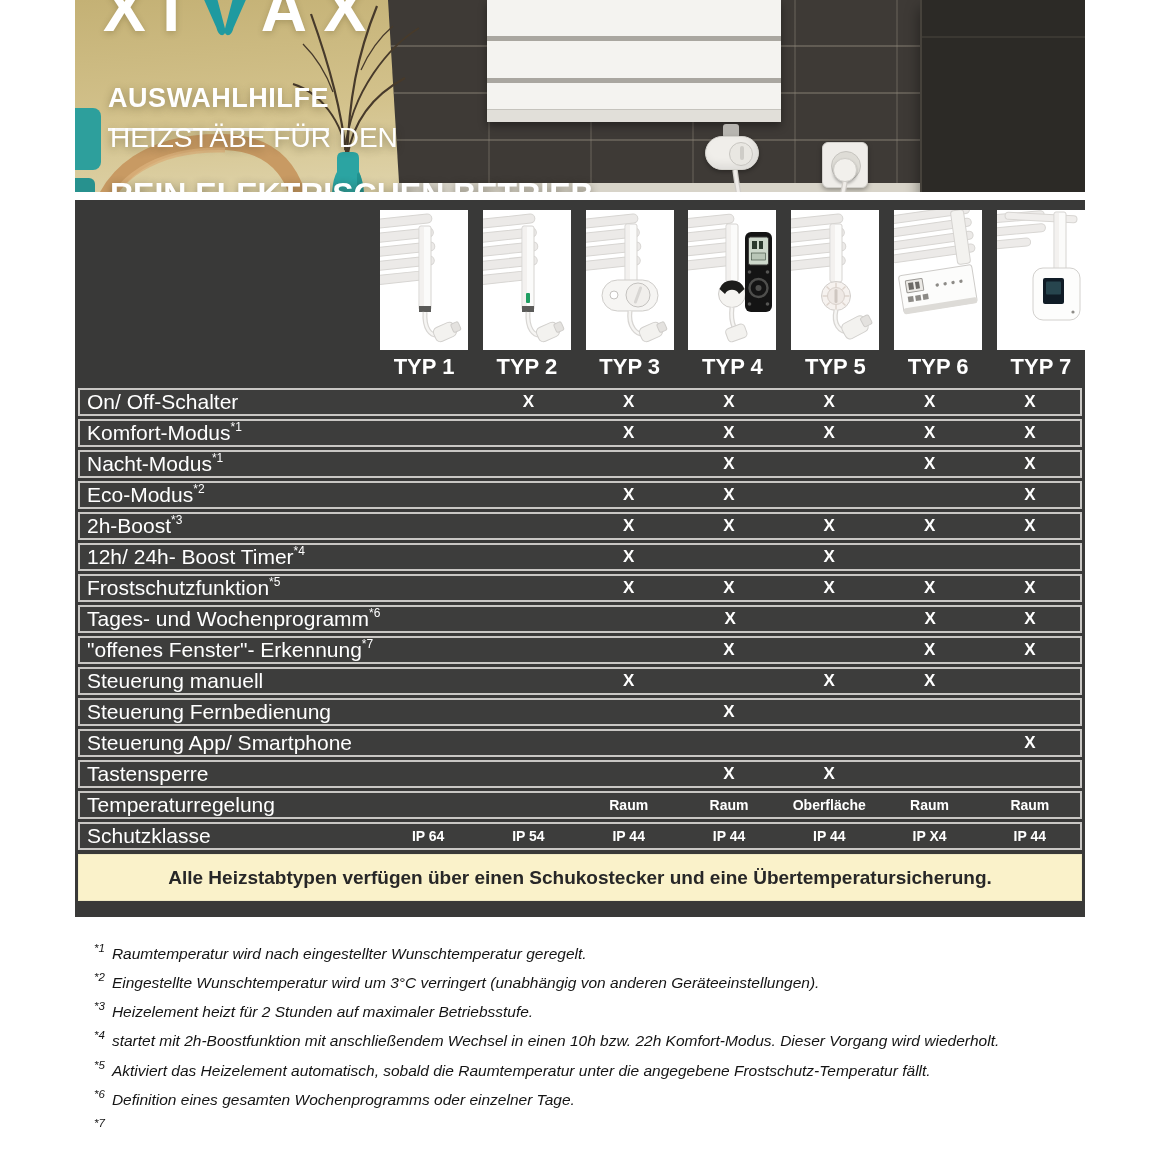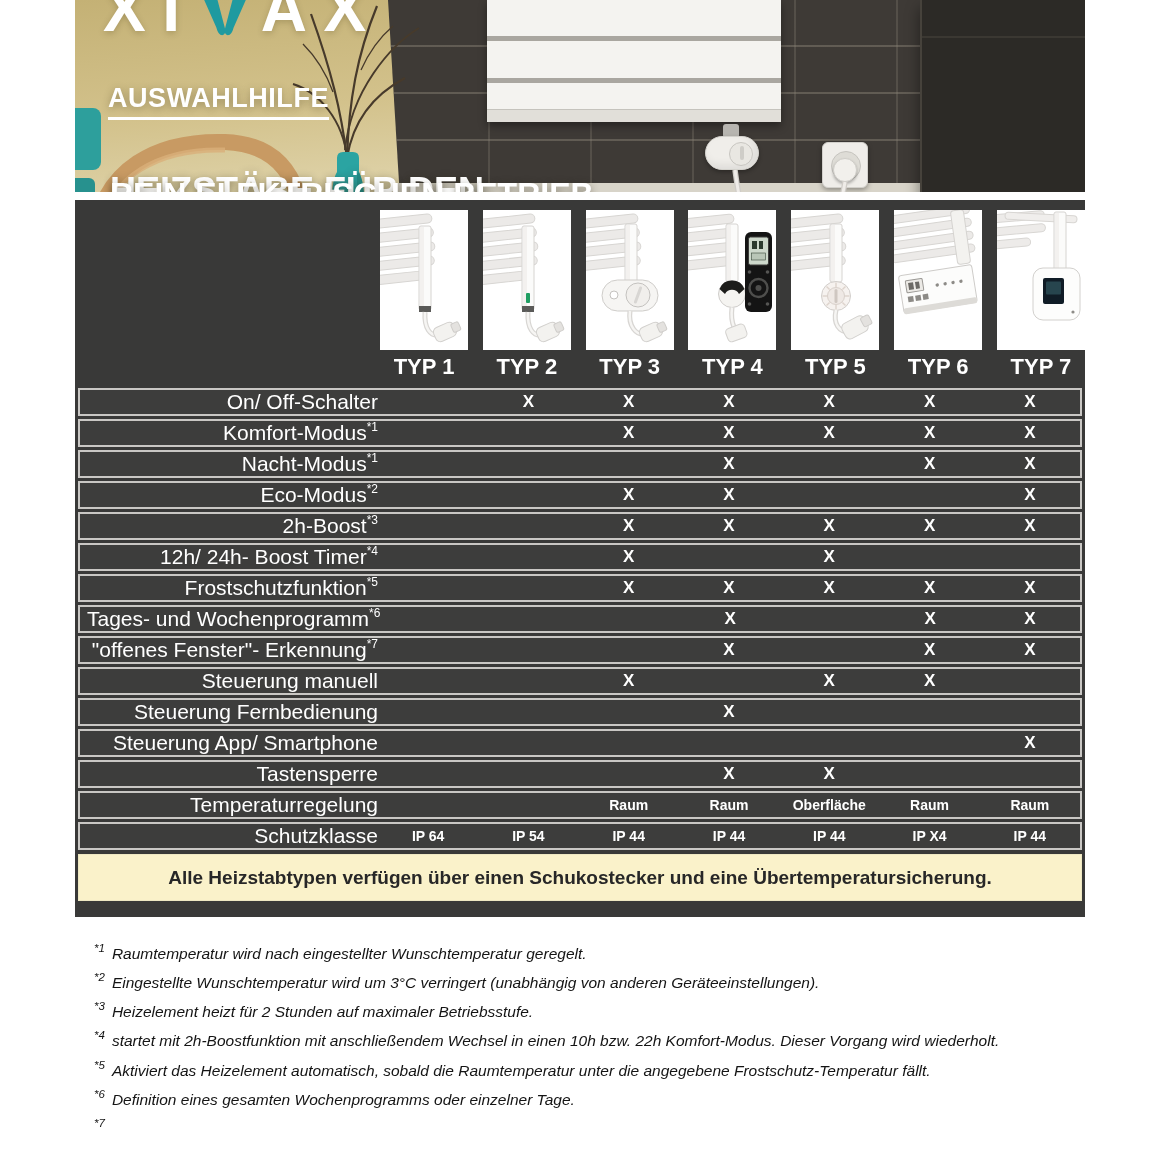--- a/index.html
+++ b/index.html
@@ -40,38 +40,38 @@
   .cabinet::after { content:""; position:absolute; left:0; top:36px; width:100%; height:2px; background:#3b3832; }
   .towel1 { position:absolute; left:0; top:108px; width:26px; height:62px; background:#2d9f9c; border-radius:0 8px 8px 0; }
   .towel2 { position:absolute; left:0; top:178px; width:20px; height:48px; background:#27918e; border-radius:0 6px 6px 0; }
   .decor-svg { position:absolute; left:0; top:0; width:1010px; height:232px; }
 
   .logo { position:absolute; left:28px; top:-28px; display:flex; align-items:flex-end;
     color:#fff; font-size:64px; font-weight:bold; letter-spacing:.26em; z-index:5;
     text-shadow:0 2px 6px rgba(70,58,20,.25); }
   .logo .m-icon { margin:0 10px 4px 2px; }
   .kicker { position:absolute; left:33px; top:83px; z-index:5; color:#fff; font-weight:bold; font-size:27px;
-    letter-spacing:.02em; border-bottom:3px solid #fff; padding-bottom:3px;
+    letter-spacing:.02em; border-bottom:3px solid #fff; padding-bottom:14px;
     text-shadow:0 2px 8px rgba(60,50,20,.4); }
-  .h-line1 { position:absolute; left:35px; top:122px; z-index:5; color:#fff; font-weight:bold; font-size:36px;
-    text-shadow:0 2px 8px rgba(40,35,15,.45);margin-top:48px; }
+  .h-line1 { position:absolute; left:35px; top:122px; z-index:5; color:#fff; font-weight:normal; font-size:28px;
+    text-shadow:0 2px 8px rgba(40,35,15,.45); }
   .h-line2 { position:absolute; left:35px; top:176px; z-index:5; color:#fff; font-weight:bold; font-size:32px;
     text-shadow:0 2px 8px rgba(40,35,15,.45); }
 
   
   .panel { width:1010px; margin:8px auto 0; background:#393938; padding:10px 0 16px; }
   .products-row { display:flex; justify-content:space-between; margin-left:305px; width:705px; }
   .product-cell { width:88px; }
   .product-img { width:88px; height:140px; background:#fff; overflow:hidden; }
   .product-label { margin-top:4px; color:#fff; font-weight:bold; font-size:22px; text-align:center; white-space:nowrap; }
 
   .feature-rows { margin:8px 3px 0; }
   .f-row { display:flex; align-items:center; height:28px; background:#3d3d3c;
     border:2px solid #c9c7c4; margin-bottom:3px; }
-  .f-label { flex:0 0 298px; color:#fff; font-size:21px; padding-left:7px; white-space:nowrap;text-align:right; }
+  .f-label { flex:0 0 298px; color:#fff; font-size:21px; padding-left:7px; white-space:nowrap; }
   .f-label sup { font-size:12px; position:relative; top:-1px; }
   .f-cell { flex:1; text-align:center; color:#fff; font-weight:bold; font-size:17px; }
   .f-cell.small { font-size:14px; }
 
   .banner { margin:4px 3px 0; height:47px; background:#faf2ca; border:1px solid #eee8c2;
     display:flex; align-items:center; justify-content:center; }
   .banner-text { font-weight:bold; font-size:19px; color:#272727; }
 
   
   .footnotes { margin:26px 0 0 94px; }

